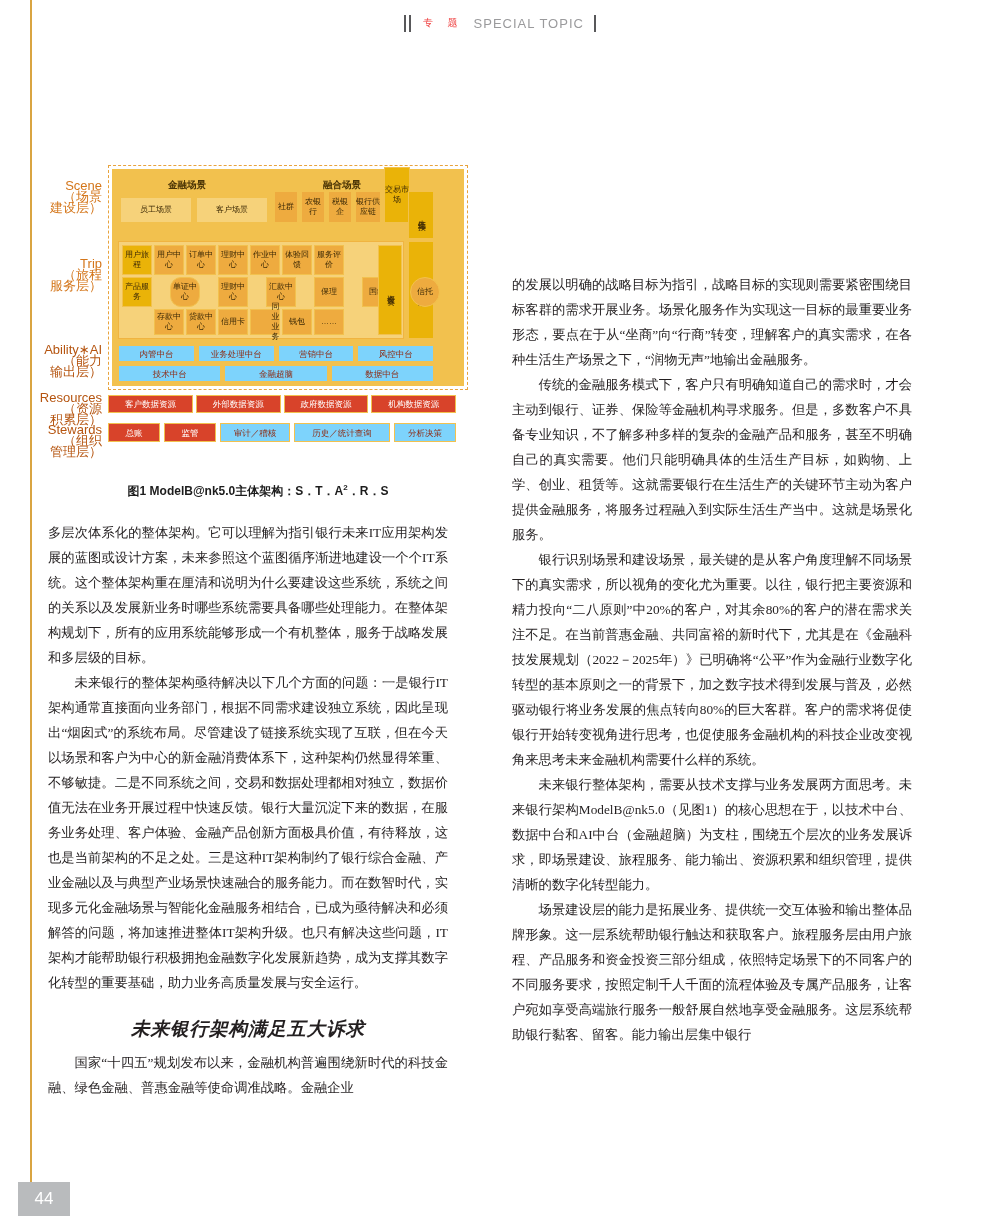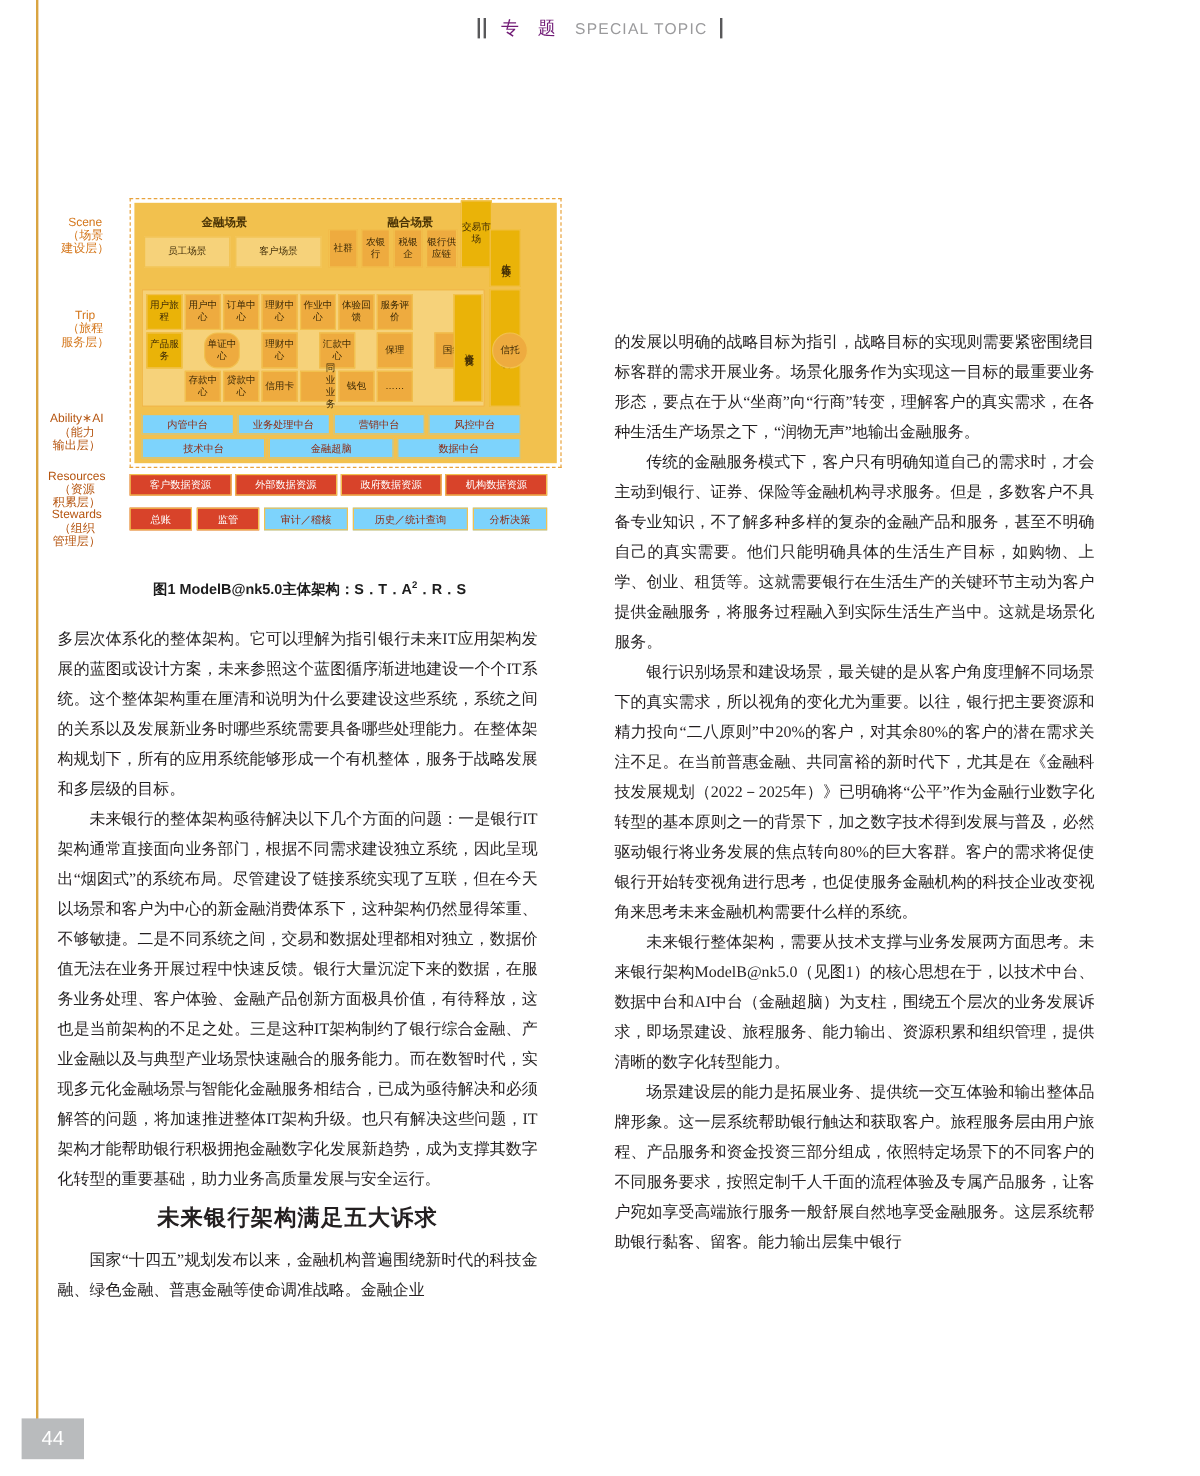--- a/index.html
+++ b/index.html
@@ -11,43 +11,43 @@
   .page{position:relative;width:1000px;height:1230px;}
 
   
   .hdr{position:absolute;left:0;top:8px;width:1000px;height:30px;}
   .hdr-inner{display:flex;align-items:center;justify-content:center;gap:10px;height:30px;}
   .bar-dbl{display:inline-block;width:9px;height:17px;position:relative;}
   .bar-dbl:before,.bar-dbl:after{content:"";position:absolute;top:0;width:2px;height:17px;background:#58585a;}
   .bar-dbl:before{left:0;}
   .bar-dbl:after{left:5px;}
   .bar-sgl{display:inline-block;width:2px;height:17px;background:#58585a;}
-  .hdr-zh{font-family:"Liberation Serif",serif;font-size:15px;color:#701a75;letter-spacing:6px;}
+  .hdr-zh{font-family:"Liberation Serif",serif;font-size:10px;color:#ef4444;letter-spacing:6px;}
   .hdr-en{font-family:"Liberation Sans",sans-serif;font-size:13px;color:#9a9a9c;letter-spacing:1px;}
   .rule-left{position:absolute;left:30px;top:0;width:2px;height:1190px;background:#d9a441;}
 
   
   .pgnum{position:absolute;left:18px;bottom:14px;width:52px;height:34px;background:#b9bbbd;color:#fff;
          font-family:"Liberation Sans",sans-serif;font-size:17px;display:flex;align-items:center;justify-content:center;}
 
   
   .col{position:absolute;width:400px;font-size:13.3px;line-height:25px;text-align:justify;}
   .colL{left:48px;top:520px;}
   .colR{left:512px;top:272px;}
   .col p{margin:0 0 0 0;text-indent:2em;}
   .col p.noind{text-indent:0;}
-  h2.sec{font-family:"Liberation Serif",serif;font-weight:bold;font-size:18.5px;margin:9px 0 8px 0;letter-spacing:1px;text-align:center;}
+  h2.sec{font-family:"Liberation Serif",serif;font-weight:bold;font-size:18.5px;margin:22px 0 8px 0;letter-spacing:1px;text-align:center;font-style:italic;}
   .figcap{position:absolute;left:48px;top:483px;width:420px;text-align:center;font-size:12px;font-family:"Liberation Sans",sans-serif;font-weight:bold;color:#1c1c1c;}
   .figcap sup{font-size:8px;}
 
   .diagram{position:absolute;left:108px;top:165px;width:360px;height:310px;}
   .dashbox{position:absolute;left:0;top:0;width:360px;height:225px;border:1px dashed #e8a33d;box-sizing:border-box;}
   .outerbox{position:absolute;left:4px;top:4px;width:352px;height:217px;background:#f2c14e;box-sizing:border-box;}
 
-  .lbl{position:absolute;font-family:"Liberation Sans",sans-serif;font-size:10px;color:#d4761a;line-height:11px;text-align:center;}
+  .lbl{position:absolute;font-family:"Liberation Sans",sans-serif;font-size:13px;color:#d4761a;line-height:11px;text-align:right;}
   .lbl .en{color:#d4761a;}
   .lbl.dark{color:#b5540f;}
 
   .cellrow{position:absolute;display:flex;}
   .cell{background:#f0a93b;border:1px solid #f2c14e;box-sizing:border-box;color:#3d2a06;
         font-family:"Liberation Sans",sans-serif;font-size:8px;display:flex;align-items:center;justify-content:center;text-align:center;line-height:10px;}
   .cell.lite{background:#f6d27a;}
   .cell.mid{background:#eeab3f;}
   .cell.deep{background:#eab308;}
   .cell.red{background:#d8432a;color:#fff;}

